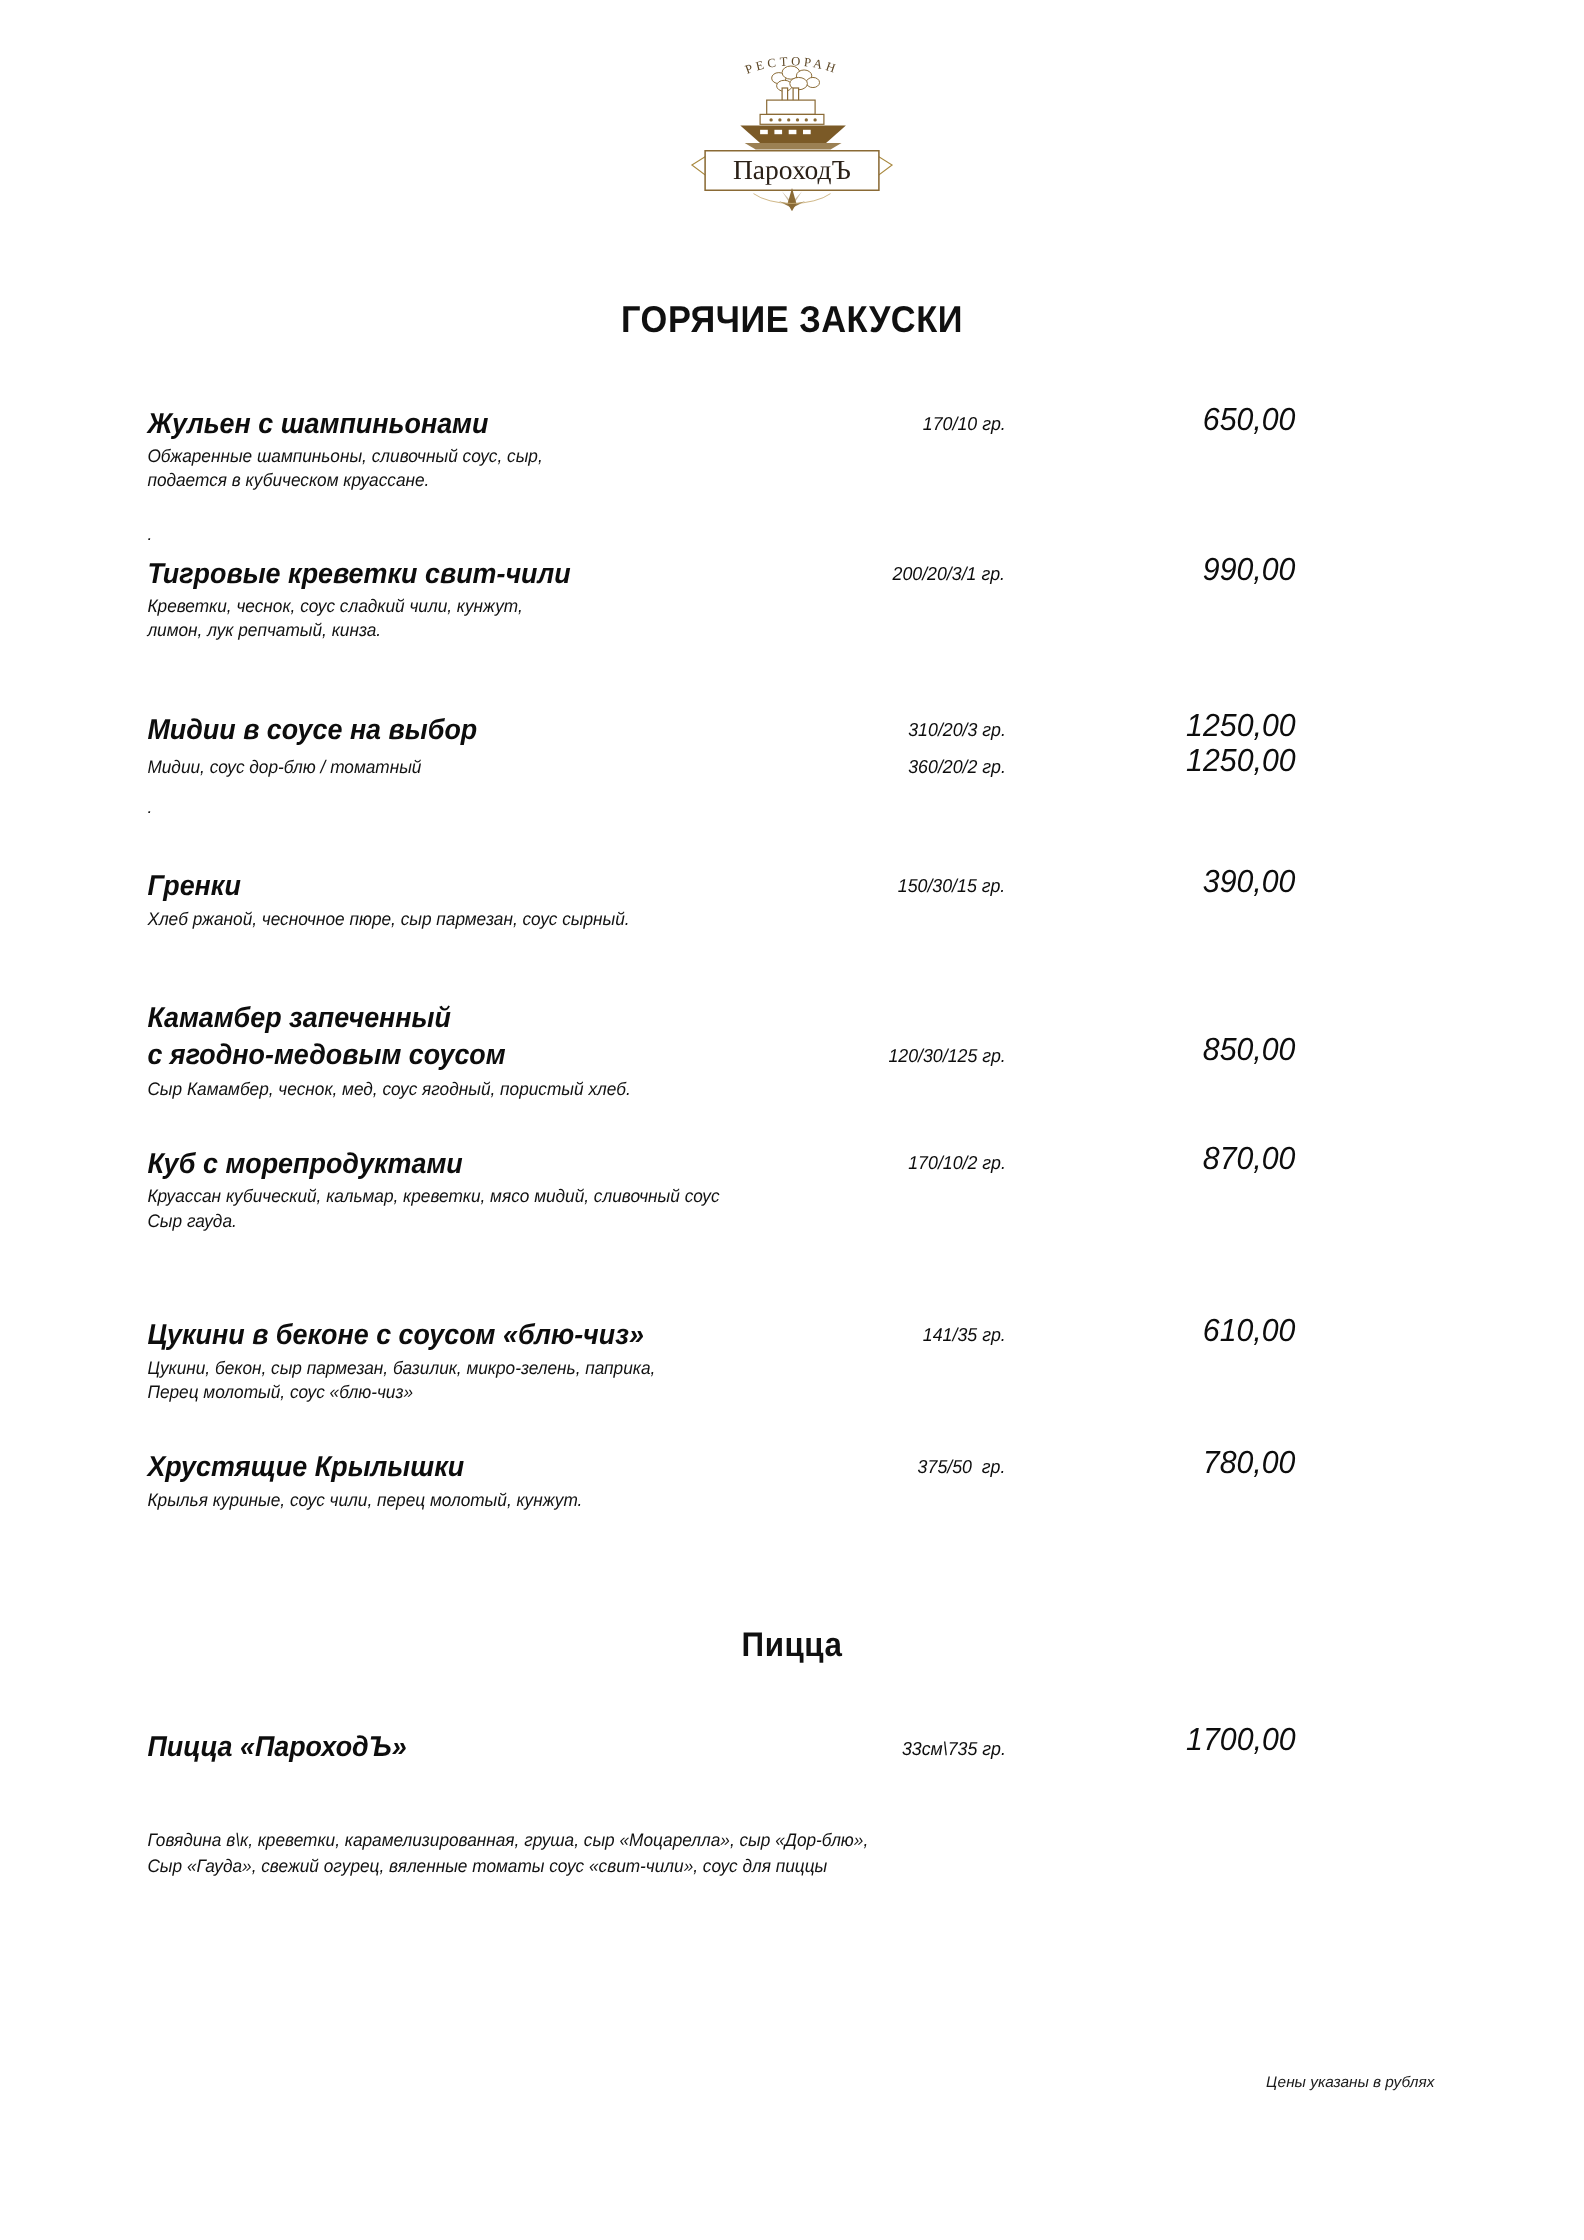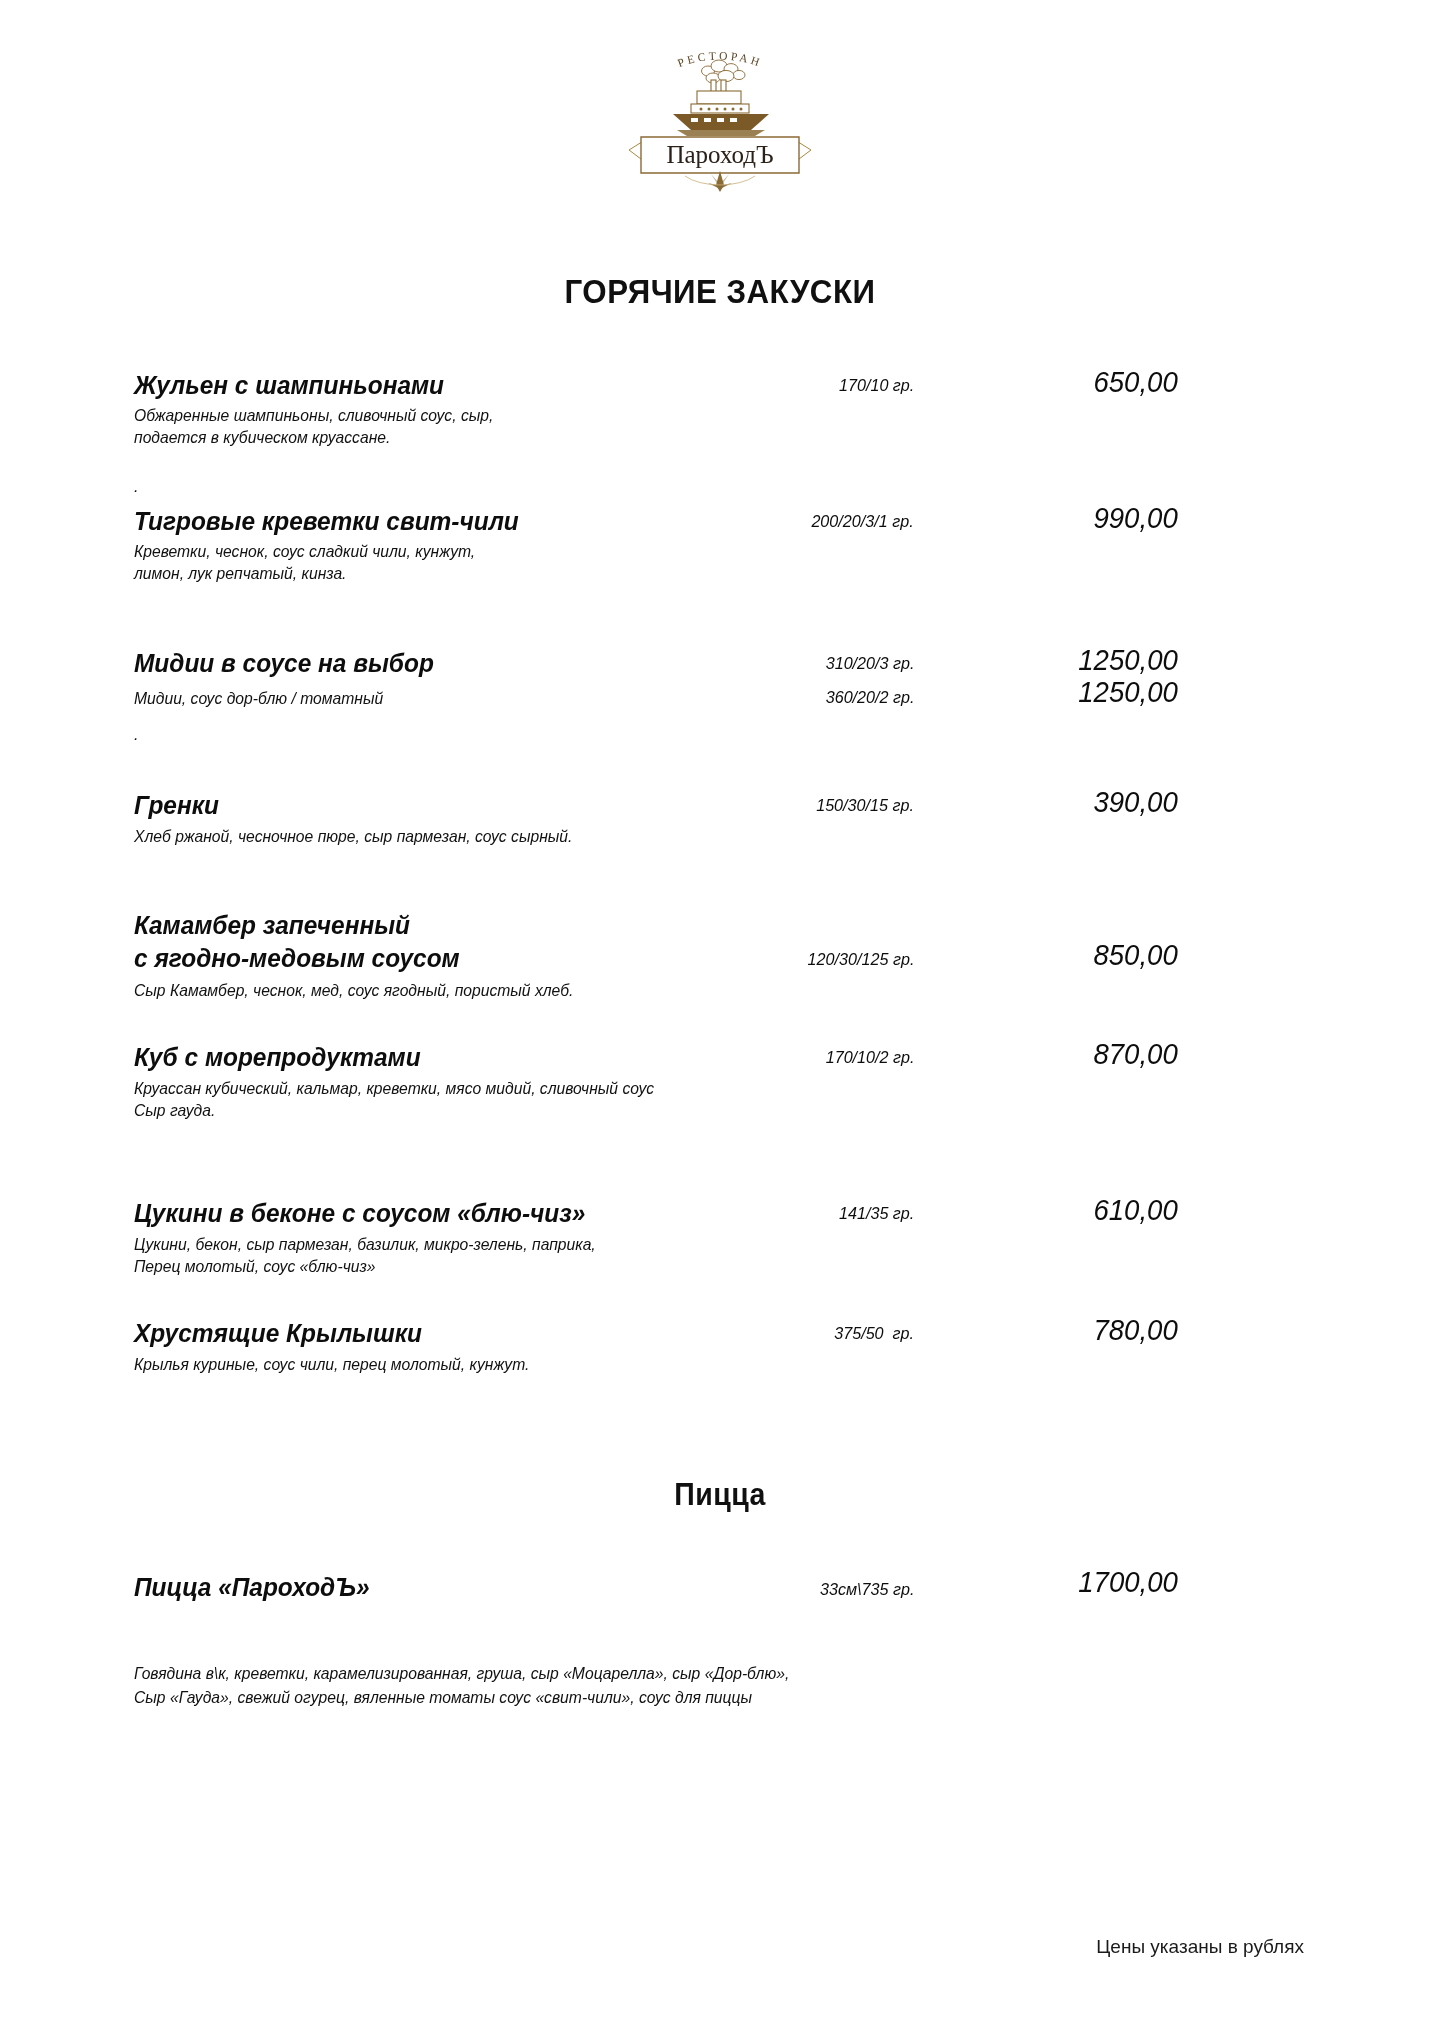--- a/index.html
+++ b/index.html
@@ -111,23 +111,24 @@
     position: absolute;
     left: 0;
     font-style: italic;
     font-size: 16px;
     color: #111;
   }
 
   
   .footer-note {
     position: absolute;
-    top: 1936px;
+    top: 1884px;
     right: 136px;
-    font-size: 19px;
+    font-style: italic;
+    font-size: 14px;
     color: #1a1a1a;
   }
 </style>
 </head>
 <body>
 
 <div class="page">
 
   <div class="logo-wrap">
     <div class="logo">

